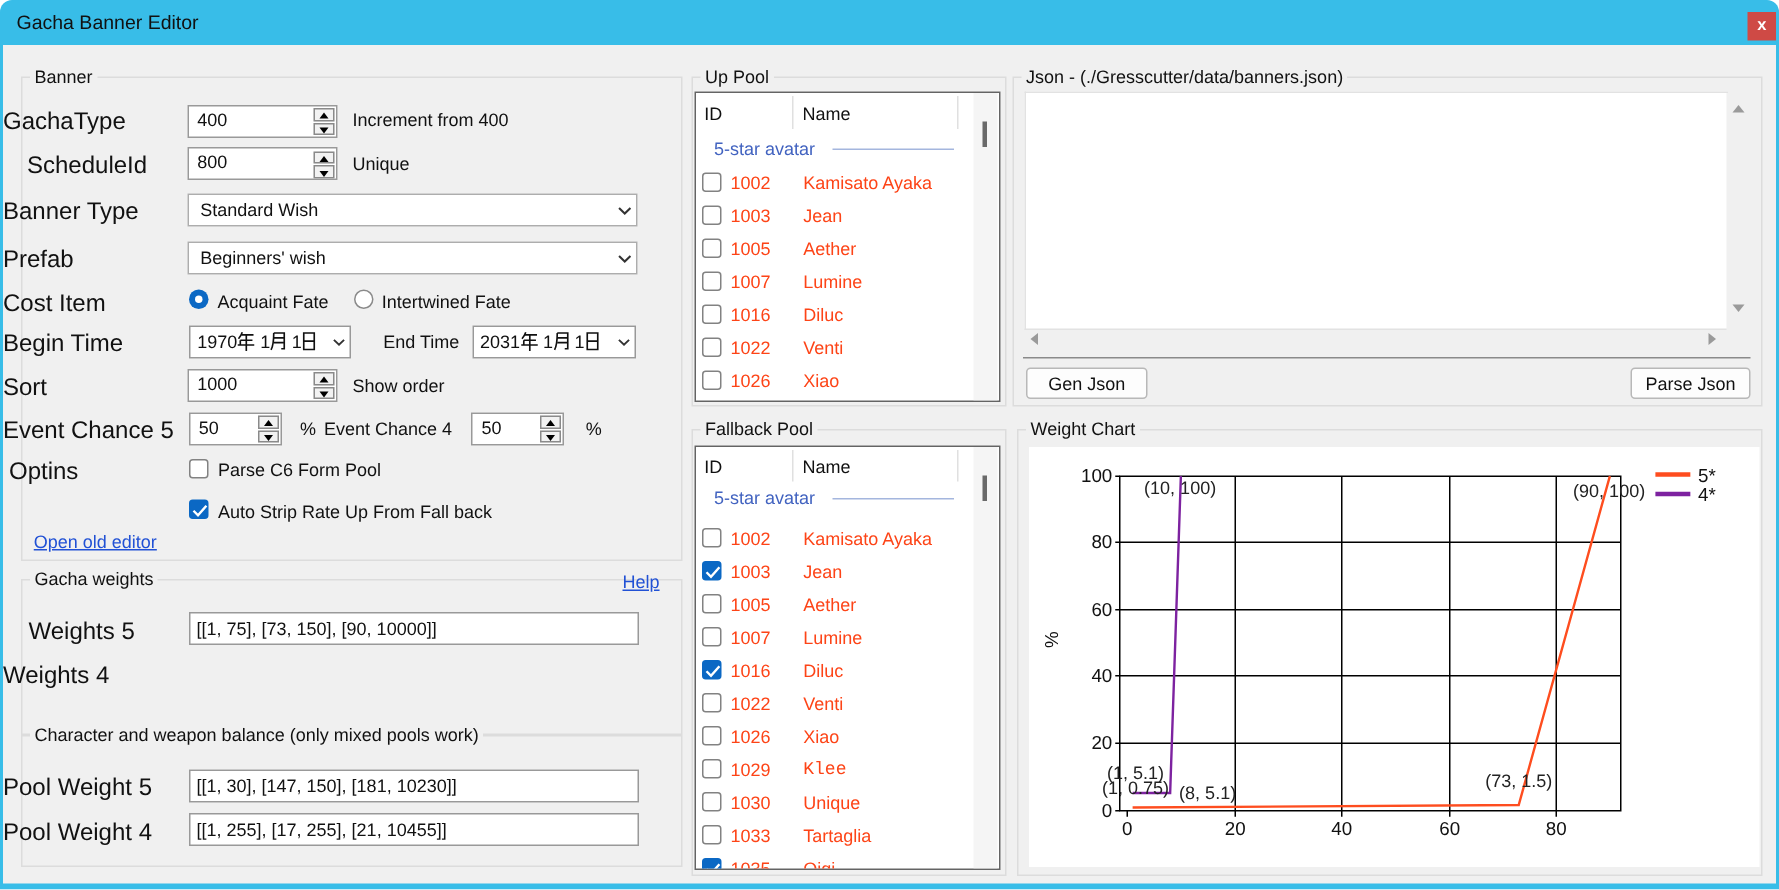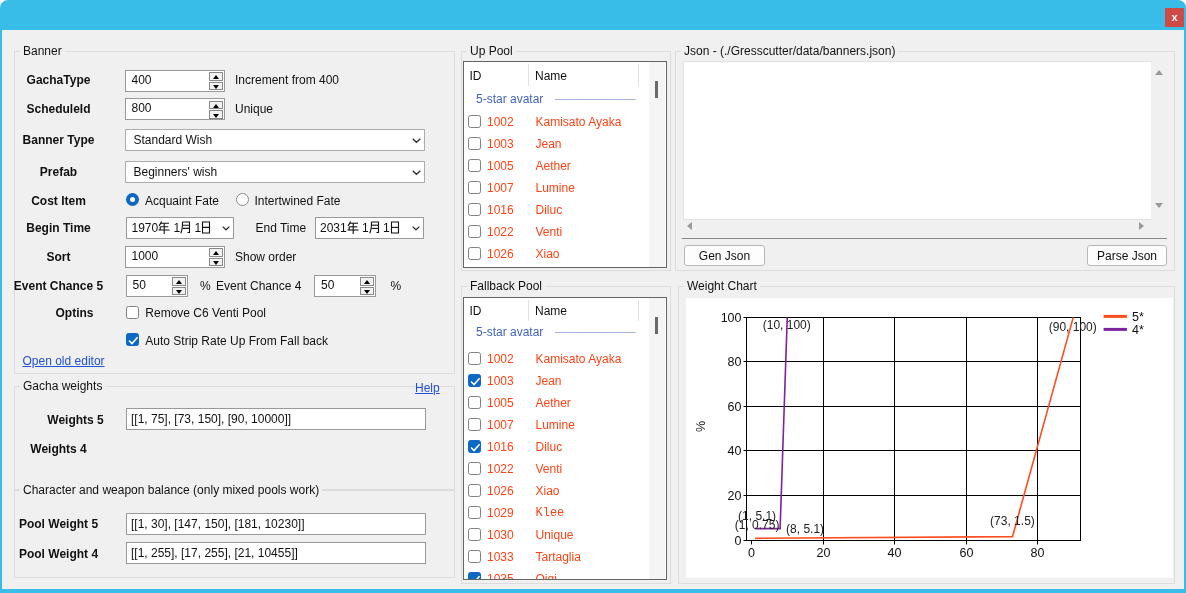--- a/index.html
+++ b/index.html
@@ -17,21 +17,21 @@
   background:#cf4a45; color:#fff; font-size:11px; font-weight:bold;
   text-align:center; line-height:19px;
 }
 #body {
   position:absolute; left:2px; top:30px; width:1182px; height:559px;
   background:#f0f0f0;
 }
 .grp { position:absolute; border:1px solid #dcdcdc; }
 .grp .cap { position:absolute; top:-8px; left:5px; background:#f0f0f0; padding:0 3px; font-size:12px; color:#111; white-space:nowrap; }
 .lbl { position:absolute; font-size:12px; color:#111; white-space:nowrap; }
-.rlbl { position:absolute; font-size:12px; color:#111; text-align:center; white-space:nowrap;font-weight:bold; }
+.rlbl { position:absolute; font-size:16px; color:#111; text-align:left; white-space:nowrap; }
 .inp { position:absolute; background:#fff; border:1px solid #999; font-size:12px; color:#111; }
 .spin { position:absolute; background:#fff; border:1px solid #999; }
 .spin .val { position:absolute; left:6px; top:2px; font-size:12px; color:#111; }
 .spin .btns { position:absolute; right:1px; top:1.5px; width:14px; height:18px; }
 .spin .b { position:absolute; left:0; width:14px; height:8.5px; background:#f2f2f2; border:1px solid #8a8a8a; }
 .spin .b.up { top:0; }
 .spin .b.dn { top:9.5px; }
 .arrU { position:absolute; left:3px; top:2px; width:0; height:0; border-left:3px solid transparent; border-right:3px solid transparent; border-bottom:4px solid #000; }
 .arrD { position:absolute; left:3px; top:2.5px; width:0; height:0; border-left:3px solid transparent; border-right:3px solid transparent; border-top:4px solid #000; }
 .combo { position:absolute; background:#fff; border:1px solid #adadad; font-size:12px; color:#111; }
@@ -57,41 +57,42 @@
 .tbl .nm { position:absolute; font-size:12px; color:#fd4417; }
 .vtrack { position:absolute; background:#f5f5f5; }
 .vthumb { position:absolute; background:#6a6a6a; }
 .btn { position:absolute; background:#fdfdfd; border:1px solid #b8b8b8; border-radius:3px; font-size:12px; color:#111; text-align:center; }
 .sbarrow { position:absolute; width:0; height:0; }
 svg.cjk { display:inline-block; vertical-align:-2px; }
 </style>
 </head>
 <body>
 <div id="win">
+  <div id="title">Gacha Banner Editor</div>
   <div id="close">x</div>
   <div id="body">
 
     <div class="grp" style="left:12px; top:21px; width:441px; height:323px;">
       <span class="cap">Banner</span>
     </div>
     <div class="rlbl" style="left:0px; top:43px; width:113px;">GachaType</div>
     <div class="spin" style="left:122.5px; top:39.5px; width:100px; height:22px;">
       <span class="val">400</span>
       <span class="btns">
           <span class="b up">
             <span class="arrU"></span>
           </span>
           <span class="b dn">
             <span class="arrD"></span>
           </span>
         </span>
     </div>
     <div class="lbl" style="left:233px; top:43px;">Increment from 400</div>
 
-    <div class="rlbl" style="left:0px; top:72px; width:113px;">ScheduleId</div>
+    <div class="rlbl" style="left:16px; top:72px; width:113px;">ScheduleId</div>
     <div class="spin" style="left:122.5px; top:68px; width:100px; height:22px;">
       <span class="val">800</span>
       <span class="btns">
           <span class="b up">
             <span class="arrU"></span>
           </span>
           <span class="b dn">
             <span class="arrD"></span>
           </span>
         </span>
@@ -213,23 +214,23 @@
           <span class="b up">
             <span class="arrU"></span>
           </span>
           <span class="b dn">
             <span class="arrD"></span>
           </span>
         </span>
     </div>
     <div class="lbl" style="left:388.5px; top:249px;">%</div>
 
-    <div class="rlbl" style="left:16px; top:276px; width:113px;">Optins</div>
+    <div class="rlbl" style="left:4px; top:276px; width:113px;">Optins</div>
     <div class="cb" style="left:124px; top:275.5px;"></div>
-    <div class="lbl" style="left:143.3px; top:276px;">Remove C6 Venti Pool</div>
+    <div class="lbl" style="left:143.3px; top:276px;">Parse C6 Form Pool</div>
 
     <div class="cb on" style="left:124px; top:303px;">
         <svg width="11" height="9" viewBox="0 0 11 9">
           <path d="M1,4.5 L4,7.5 L9.6,1.2" stroke="#fff" stroke-width="1.6" fill="none"></path>
         </svg>
       </div>
     <div class="lbl" style="left:143.3px; top:303.5px;">Auto Strip Rate Up From Fall back</div>
 
     <div class="link" style="left:20.5px; top:324px;">Open old editor</div>
 

